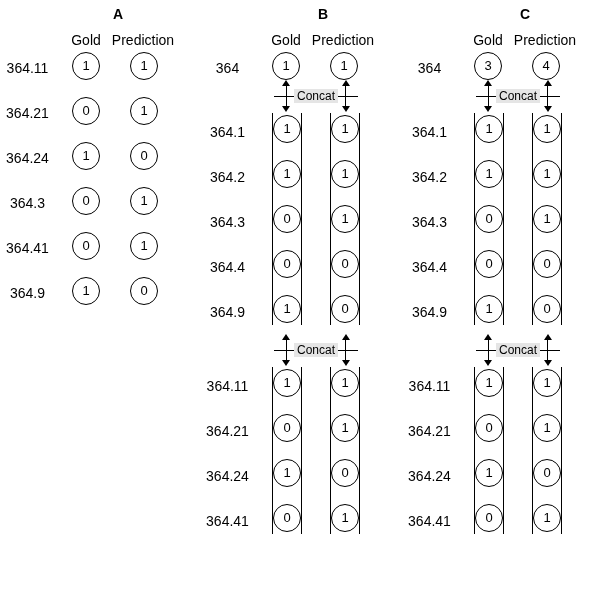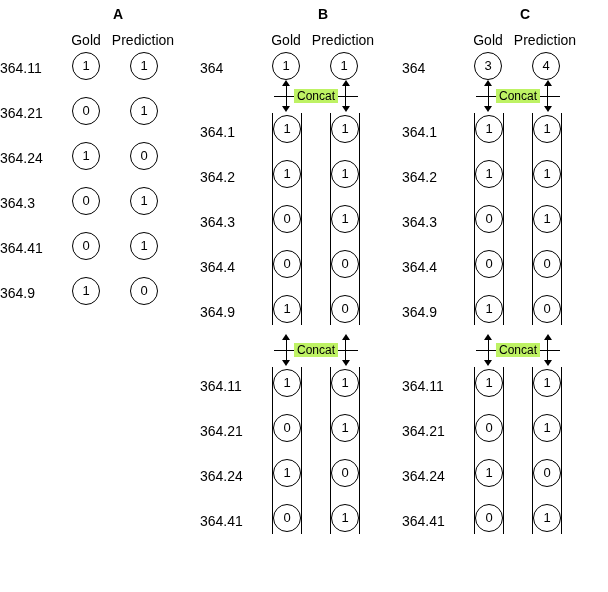--- a/index.html
+++ b/index.html
@@ -2,33 +2,33 @@
 <html><head>
 <meta charset="utf-8">
 <style>
   html,body{margin:0;padding:0;background:#fff;font-family:Arial,Helvetica,sans-serif;color:#000}
   .figure{position:relative;width:608px;height:592px}
   
   .panel-label{position:absolute;font-weight:bold;font-size:14px}
   
   .colhdr{position:absolute;font-size:14px;text-align:center}
   
-  .rowlbl{position:absolute;font-size:14px;text-align:left;width:55px}
+  .rowlbl{position:absolute;font-size:14px;text-align:center;width:55px}
   
   .vec{position:absolute;width:28px;border-left:1px solid #000;border-right:1px solid #000}
   
   .node{width:28px;height:28px;margin:4px 0;border:1px solid #000;border-radius:50%;box-sizing:border-box;font-size:13px;line-height:26px;text-align:center}
   .vec .node:first-child{margin-top:2px}
   .vec .node:last-child{margin-bottom:2px}
   
   .vec.loose{border:none}
   
   .concat{position:absolute;font-size:12px}
   .concat .bar{position:absolute;left:6px;right:6px;top:50%;height:0;border-top:1px solid #000}
-  .concat .lbl{position:absolute;left:50%;top:50%;transform:translate(-50%,-50%);padding:0 3px;background:#bef264}
+  .concat .lbl{position:absolute;left:50%;top:50%;transform:translate(-50%,-50%);padding:0 3px;background:#e5e5e5}
   .concat .arrow{position:absolute;width:0;height:0;border-style:solid}
   
   .concat .au{border-width:0 4px 6px 4px;border-color:transparent transparent #000 transparent}
   .concat .ad{border-width:6px 4px 0 4px;border-color:#000 transparent transparent transparent}
   
   .concat .stem{position:absolute;width:0;border-left:1px solid #000}
 </style>
 </head>
 <body>
 

